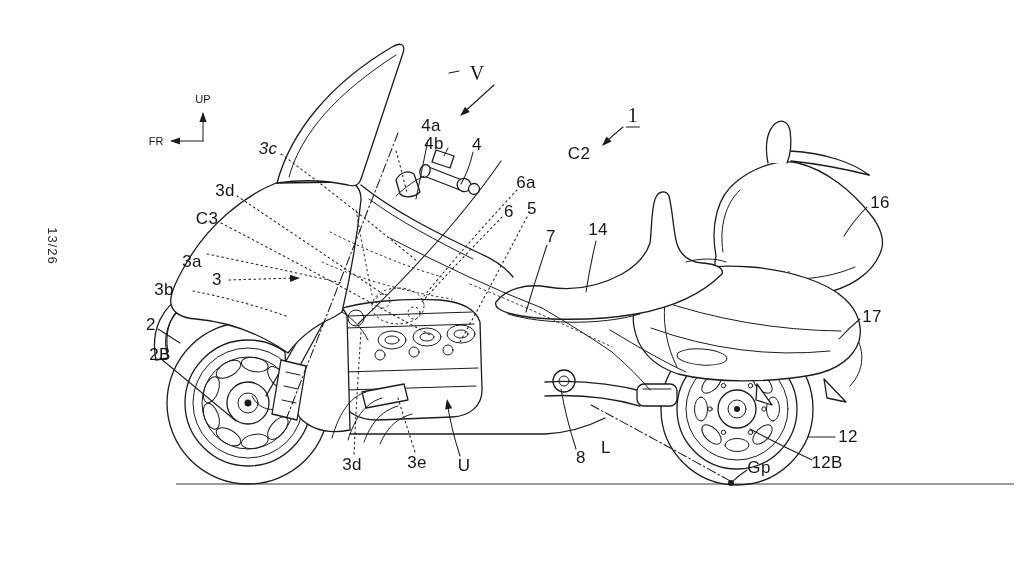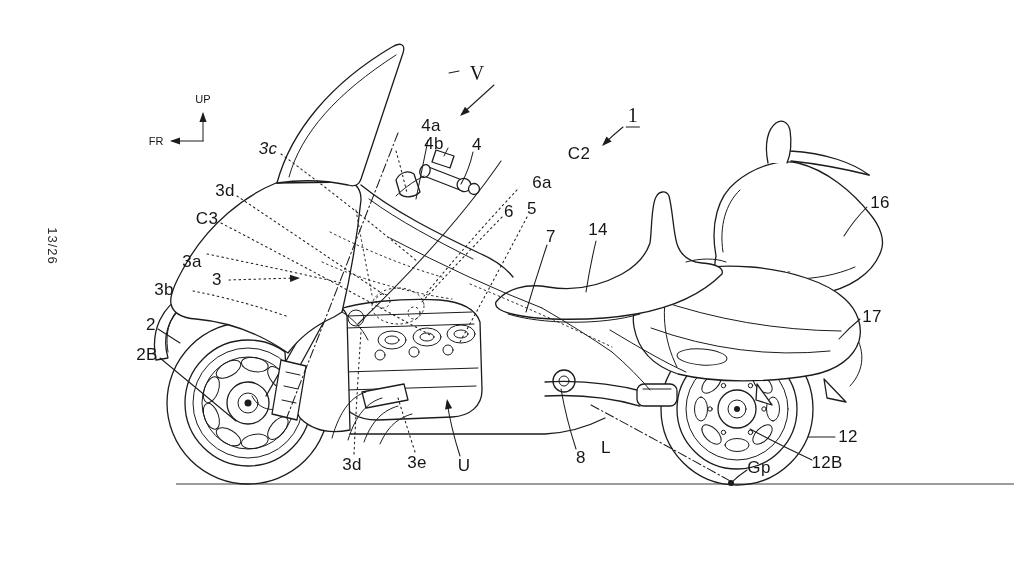--- a/index.html
+++ b/index.html
@@ -253,34 +253,34 @@
     <div id="sheet-number" style="left:52px;top:246px">13/26</div>
     <div class="axis-label" style="left:203px;top:99px">UP</div>
     <div class="axis-label" style="left:156px;top:141px">FR</div>
   <div class="ref-label serif underline" style="left: 633px; top: 116px;">1</div>
       <div class="ref-label serif" style="left: 477px; top: 73px;">V</div>
       <div class="ref-label" style="left: 268px; top: 148px; font-style: italic;">3c</div>
       <div class="ref-label" style="left: 393px; top: 143px; margin-left: 41px;">4b</div>
       <div class="ref-label" style="left: 431px; top: 125px;">4a</div>
       <div class="ref-label" style="left: 477px; top: 144px;">4</div>
       <div class="ref-label" style="left: 535px; top: 153px; margin-left: 44px;">C2</div>
-      <div class="ref-label" style="left: 526px; top: 182px; margin-left: 16px;">6a</div>
+      <div class="ref-label" style="left: 526px; top: 182px;">6a</div>
       <div class="ref-label" style="left: 509px; top: 211px;">6</div>
       <div class="ref-label" style="left: 532px; top: 208px;">5</div>
       <div class="ref-label" style="left: 551px; top: 236px;">7</div>
       <div class="ref-label" style="left: 598px; top: 229px;">14</div>
       <div class="ref-label" style="left: 880px; top: 202px;">16</div>
       <div class="ref-label" style="left: 872px; top: 316px;">17</div>
       <div class="ref-label" style="left: 225px; top: 190px;">3d</div>
       <div class="ref-label" style="left: 207px; top: 218px;">C3</div>
       <div class="ref-label" style="left: 192px; top: 261px;">3a</div>
       <div class="ref-label" style="left: 217px; top: 279px;">3</div>
       <div class="ref-label" style="left: 164px; top: 289px;">3b</div>
       <div class="ref-label" style="left: 151px; top: 324px;">2</div>
-      <div class="ref-label" style="left: 147px; top: 354px;">2B</div>
+      <div class="ref-label" style="left: 160px; top: 354px;">2B</div>
       <div class="ref-label" style="left: 352px; top: 464px;">3d</div>
       <div class="ref-label" style="left: 417px; top: 462px;">3e</div>
       <div class="ref-label" style="left: 464px; top: 465px;">U</div>
       <div class="ref-label" style="left: 581px; top: 457px;">8</div>
       <div class="ref-label" style="left: 606px; top: 447px;">L</div>
       <div class="ref-label" style="left: 759px; top: 467px;">Gp</div>
       <div class="ref-label" style="left: 848px; top: 436px;">12</div>
       <div class="ref-label" style="left: 827px; top: 462px;">12B</div>
     </div>
 

